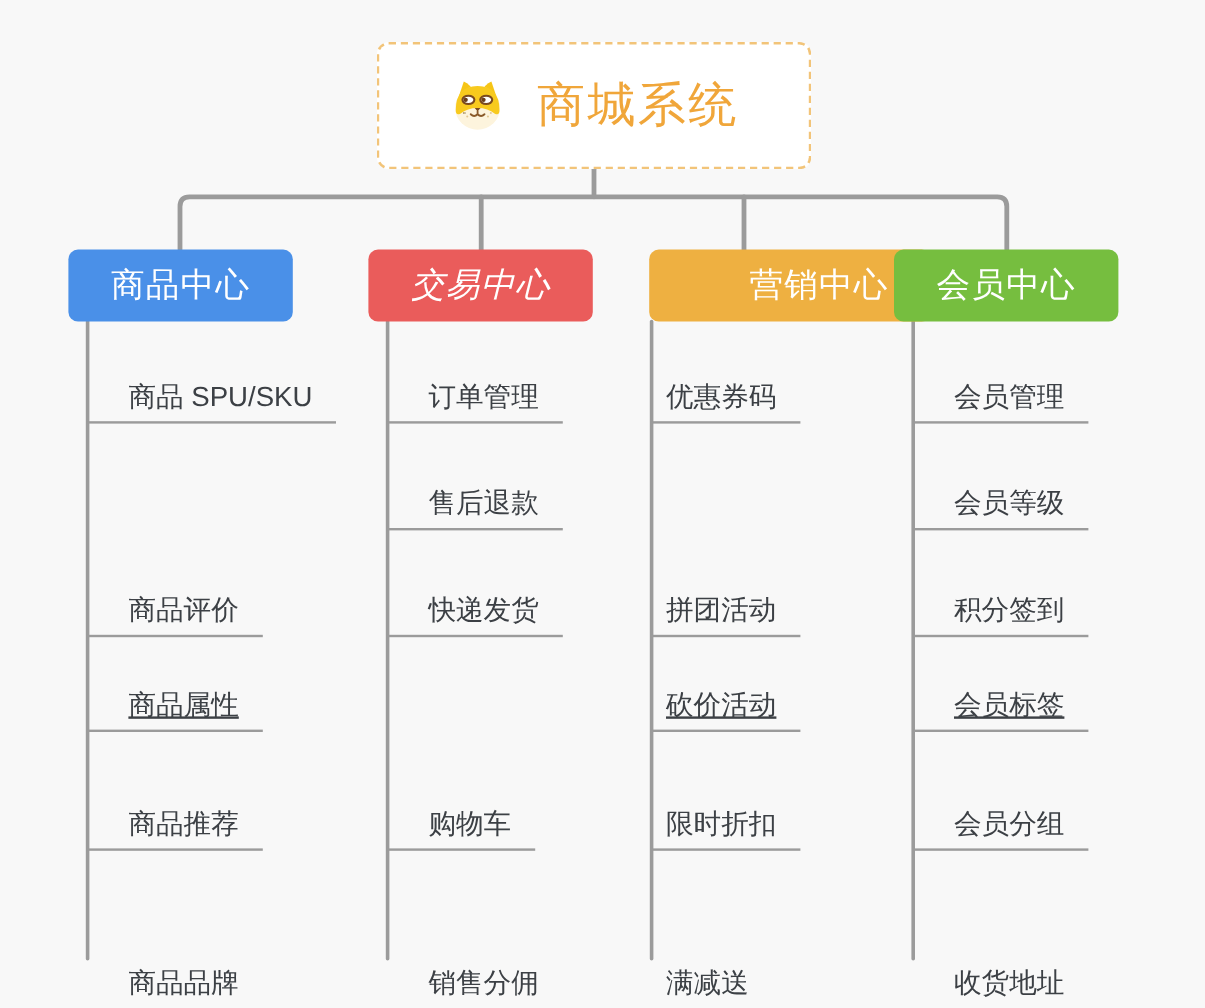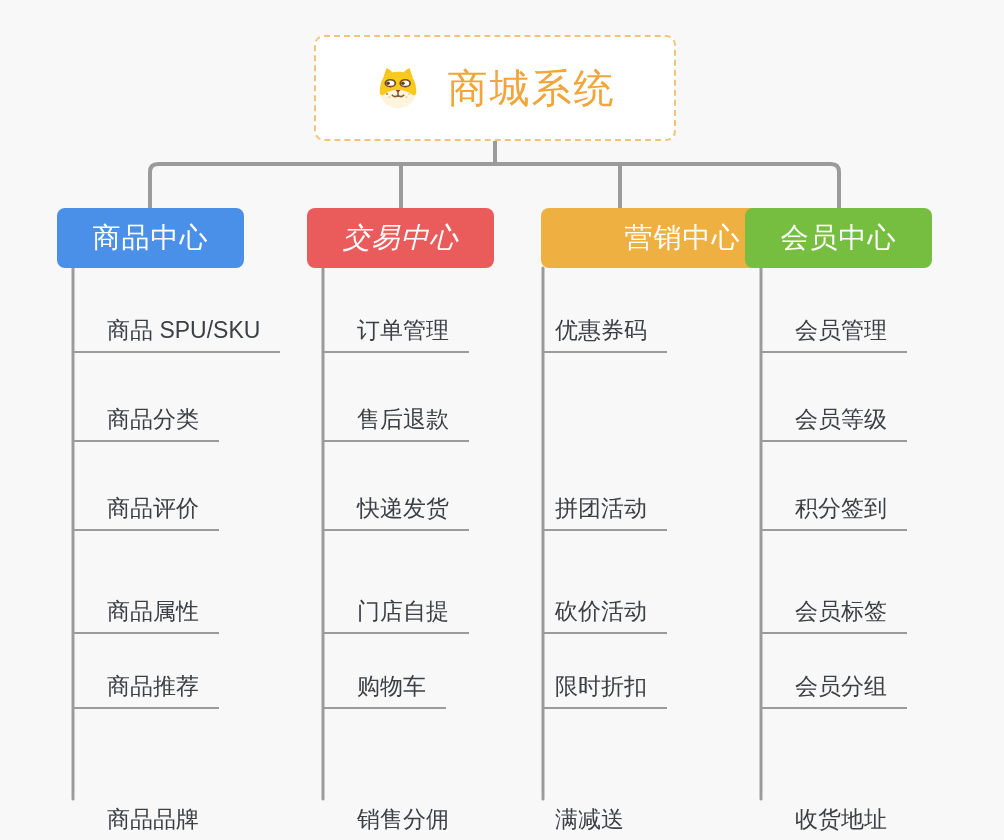--- a/index.html
+++ b/index.html
@@ -58,21 +58,21 @@
     display:flex;align-items:flex-end;
     z-index:1;cursor:default;
   }
   .c1{left:73px;}
   .c2{left:323px;}
   .c3{left:543px;padding-left:12px;}
   .c4{left:761px;}
   .r1{top:311px;}
   .r2{top:400px;}
   .r3{top:489px;}
-  .r4{top:592px;}
+  .r4{top:568px;text-decoration:underline;}
   .r5{top:667px;}
   .r6{top:756px;margin-top:44px;}
 </style>
 </head>
 <body>
 
 <div class="canvas">
 
   <svg class="connectors" width="1004" height="840" viewBox="0 0 1004 840">
     <g fill="none" stroke="#9b9b9b" stroke-linecap="round">
@@ -107,30 +107,28 @@
     </svg>
     <span class="root-title" style="color: rgb(240, 166, 58);">商城系统</span>
   </div>
 
   <div class="branch b1" style="background: rgb(74, 144, 232);">商品中心</div>
   <div class="branch b2" style="background: rgb(234, 92, 91);">交易中心</div>
   <div class="branch b3" style="background: rgb(238, 176, 65);">营销中心</div>
   <div class="branch b4" style="background: rgb(118, 190, 63);">会员中心</div>
 
   <div class="item c1 r1">商品 SPU/SKU</div>
-  <div class="item c1 r2">商品分类</div>
   <div class="item c1 r3">商品评价</div>
   <div class="item c1 r4">商品属性</div>
   <div class="item c1 r5">商品推荐</div>
   <div class="item c1 r6">商品品牌</div>
 
   <div class="item c2 r1">订单管理</div>
   <div class="item c2 r2">售后退款</div>
   <div class="item c2 r3">快递发货</div>
-  <div class="item c2 r4">门店自提</div>
   <div class="item c2 r5">购物车</div>
   <div class="item c2 r6">销售分佣</div>
 
   <div class="item c3 r1">优惠券码</div>
   <div class="item c3 r3">拼团活动</div>
   <div class="item c3 r4">砍价活动</div>
   <div class="item c3 r5">限时折扣</div>
   <div class="item c3 r6">满减送</div>
 
   <div class="item c4 r1">会员管理</div>

